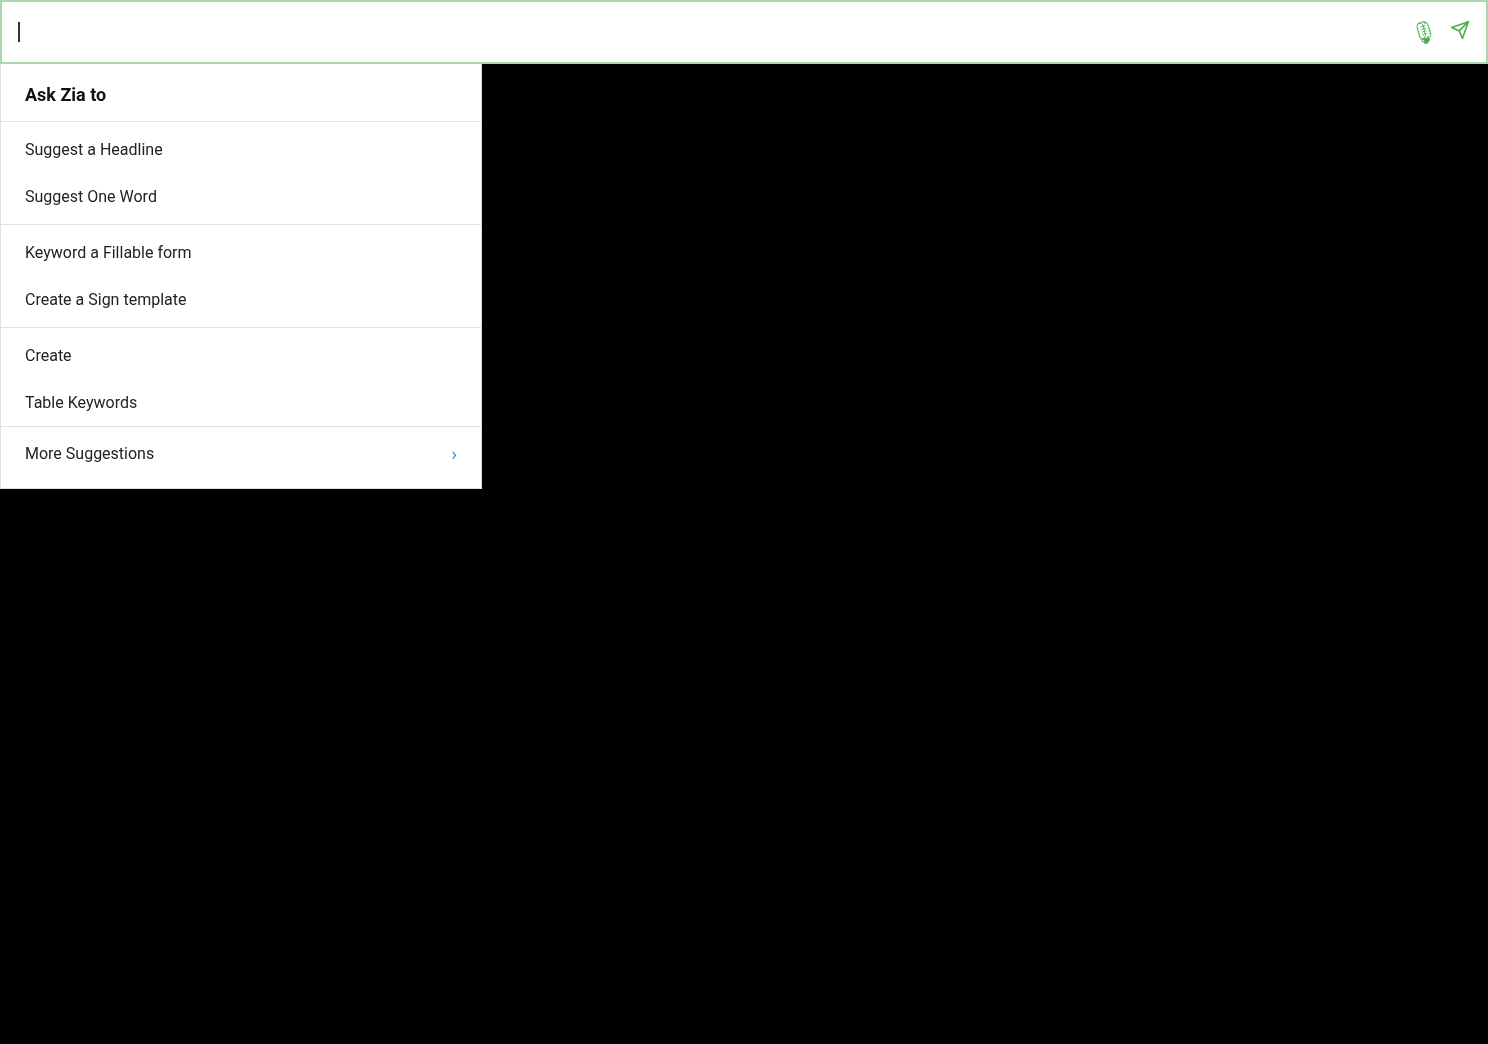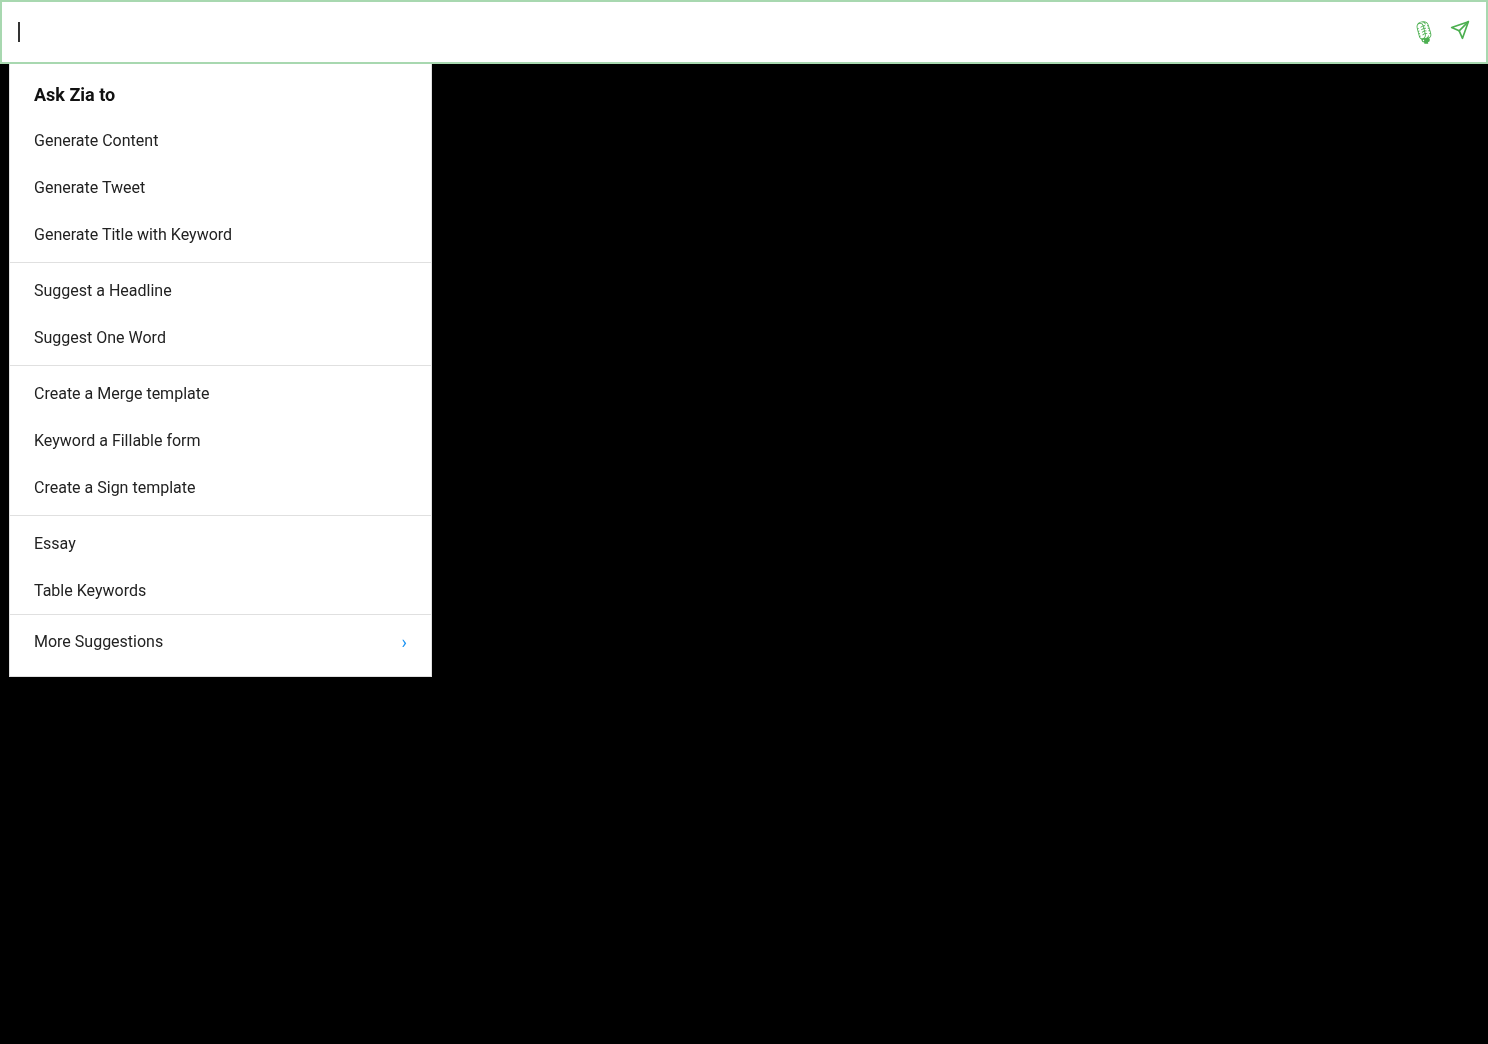--- a/index.html
+++ b/index.html
@@ -55,28 +55,27 @@
     .send-icon {
       color: #4CAF50;
       font-size: 20px;
       cursor: pointer;
     }
 
     .dropdown-panel {
       position: absolute;
       top: 64px;
       left: 0;
-      width: 423px;
+      width: 482px;
       background: #fff;
       border: 1px solid #e0e0e0;
       border-top: none;
       box-shadow: 0 4px 12px rgba(0,0,0,0.15);
       z-index: 9;
       padding-bottom: 8px;
-      margin-left: 9px;
     }
 
     .panel-header {
       padding: 20px 24px 12px 24px;
       font-size: 18px;
       font-weight: 700;
       color: #111;
     }
 
     .menu-item {
@@ -140,62 +139,48 @@
         <path d="M22 2L11 13" stroke="#4CAF50" stroke-width="2" stroke-linecap="round" stroke-linejoin="round"></path>
         <path d="M22 2L15 22L11 13L2 9L22 2Z" stroke="#4CAF50" stroke-width="2" stroke-linecap="round" stroke-linejoin="round"></path>
       </svg>
     </span>
   </div>
 </div>
 
 <div class="dropdown-panel">
   <div class="panel-header">Ask Zia to</div>
 
-  <div>
-    <div class="menu-item">
-      <span>Generate Content</span>
-    </div>
-    <div class="menu-item">
-      <span>Generate Tweet</span>
-    </div>
-    <div class="menu-item">
-      <span>Generate Title with Keyword</span>
-    </div>
-  </div>
 
   <div class="divider"></div>
 
   <div>
     <div class="menu-item">
       <span>Suggest a Headline</span>
     </div>
     <div class="menu-item">
       <span>Suggest One Word</span>
     </div>
   </div>
 
   <div class="divider"></div>
 
   <div>
     <div class="menu-item">
-      <span>Create a Merge template</span>
-    </div>
-    <div class="menu-item">
       <span>Keyword a Fillable form</span>
     </div>
     <div class="menu-item">
       <span>Create a Sign template</span>
     </div>
   </div>
 
   <div class="divider"></div>
 
   <div>
     <div class="menu-item">
-      <span>Essay</span>
+      <span>Create</span>
     </div>
     <div class="menu-item">
       <span>Table Keywords</span>
     </div>
   </div>
 
   <div class="more-suggestions">
     <span>More Suggestions</span>
     <span class="chevron-right">›</span>
   </div>

